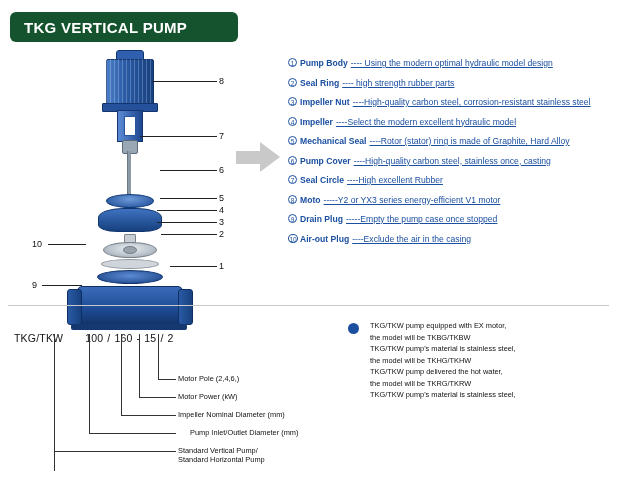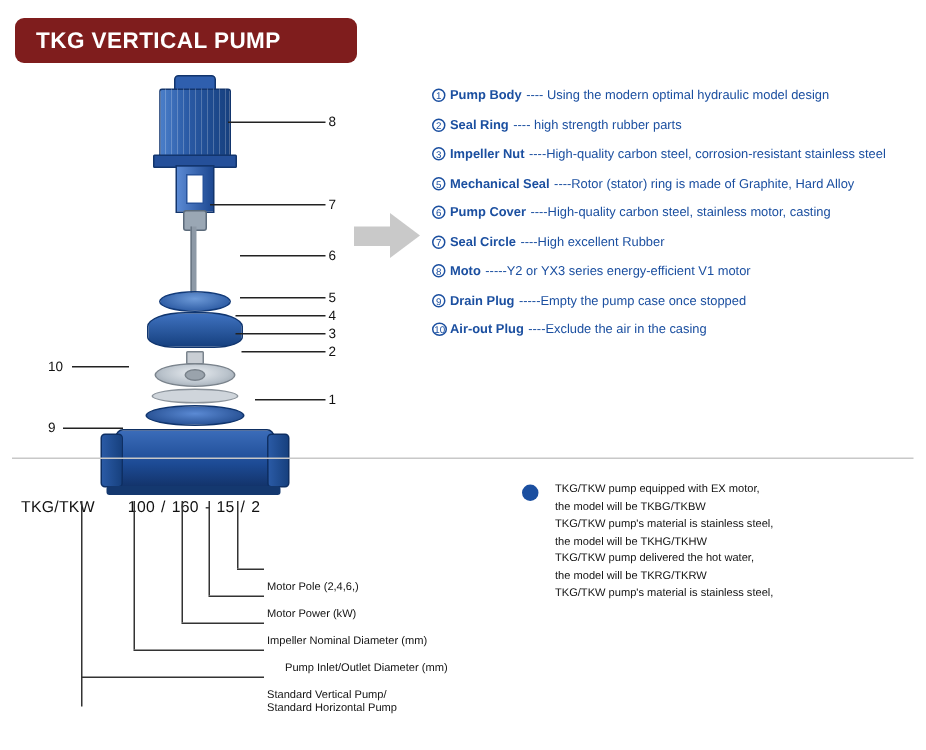--- a/index.html
+++ b/index.html
@@ -20,21 +20,21 @@
     height: 500px;
   }
 
   
   .title-banner {
     position: absolute;
     left: 10px;
     top: 12px;
     width: 228px;
     height: 30px;
-    background: #7f1d1d;
+    background: #14532d;
     border-radius: 6px 6px 6px 6px;
     display: flex;
     align-items: center;
     box-sizing: border-box;
     padding-left: 14px;
   }
   .title-banner .ttext {
     color: #ffffff;
     font-size: 15px;
     font-weight: bold;
@@ -253,20 +253,21 @@
     box-sizing: border-box;
     padding: 0 0.5px;
   }
   .legend-name {
     color: #1b4fa0;
     font-weight: bold;
     margin-right: 3px;
   }
   .legend-desc {
     color: #1b4fa0;
+    text-decoration: underline;
   }
 
   
   .divider {
     position: absolute;
     left: 8px;
     top: 305px;
     width: 601px;
     height: 1px;
     background: #c8c8c8;
@@ -295,21 +296,20 @@
   .code-line span { margin-right: 4px; }
   .code-sep { color: #111; }
 
   .mleader { position: absolute; background: #333; }
   .mtext {
     position: absolute;
     font-size: 7.4px;
     color: #111;
     white-space: nowrap;
     line-height: 9px;
-    margin-top: 12px;
   }
 
   
   .notes {
     position: absolute;
     left: 342px;
     top: 320px;
     width: 280px;
     font-size: 7.4px;
     color: #111;
@@ -406,28 +406,33 @@
       <span class="legend-num"><span class="circ">2</span></span>
       <span class="legend-name">Seal Ring</span>
       <span class="legend-desc">---- high strength rubber parts</span>
     </div>
     <div class="legend-row">
       <span class="legend-num"><span class="circ">3</span></span>
       <span class="legend-name">Impeller Nut</span>
       <span class="legend-desc">----High-quality carbon steel, corrosion-resistant stainless steel</span>
     </div>
     <div class="legend-row">
+      <span class="legend-num"><span class="circ">4</span></span>
+      <span class="legend-name">Impeller</span>
+      <span class="legend-desc">----Select the modern excellent hydraulic model</span>
+    </div>
+    <div class="legend-row">
       <span class="legend-num"><span class="circ">5</span></span>
       <span class="legend-name">Mechanical Seal</span>
       <span class="legend-desc">----Rotor (stator) ring is made of Graphite, Hard Alloy</span>
     </div>
     <div class="legend-row">
       <span class="legend-num"><span class="circ">6</span></span>
       <span class="legend-name">Pump Cover</span>
-      <span class="legend-desc">----High-quality carbon steel, stainless motor, casting</span>
+      <span class="legend-desc">----High-quality carbon steel, stainless once, casting</span>
     </div>
     <div class="legend-row">
       <span class="legend-num"><span class="circ">7</span></span>
       <span class="legend-name">Seal Circle</span>
       <span class="legend-desc">----High excellent Rubber</span>
     </div>
     <div class="legend-row">
       <span class="legend-num"><span class="circ">8</span></span>
       <span class="legend-name">Moto</span>
       <span class="legend-desc">-----Y2 or YX3 series energy-efficient V1 motor</span>

